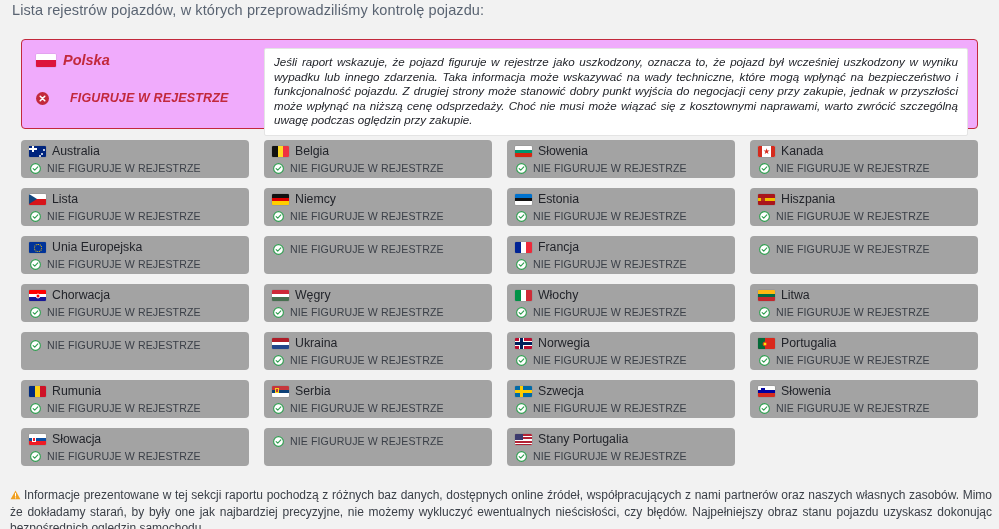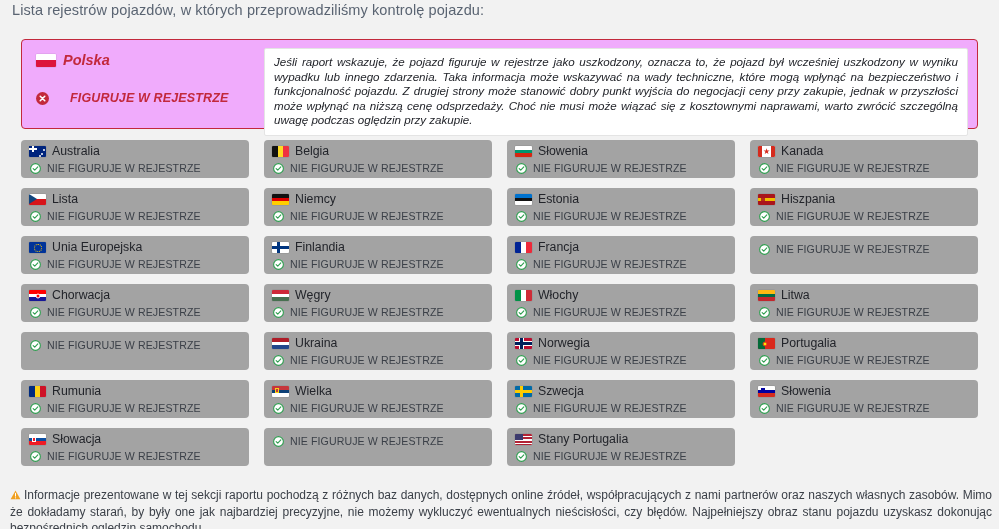--- a/index.html
+++ b/index.html
@@ -373,27 +373,20 @@
         </div>
         <div class="cc-status">
           <span class="ico"><svg width="11" height="11" viewBox="0 0 16 16">
               <circle cx="8" cy="8" r="7.1" fill="#fff" stroke="#2e9e4f" stroke-width="1.6"></circle>
               <path d="M4.6 8.2 L6.9 10.5 L11.4 5.6" stroke="#2e9e4f" stroke-width="1.6" fill="none" stroke-linecap="round" stroke-linejoin="round"></path>
             </svg></span>
           <span>NIE FIGURUJE W REJESTRZE</span>
         </div>
       </div>
       <div class="country-card">
-        <div class="cc-name">
-          <span class="flag fl-solid" style="--a:#ffffff;--cross:#003580;">
-            <span class="nordic-h"></span>
-            <span class="nordic-v"></span>
-          </span>
-          <span>Finlandia</span>
-        </div>
         <div class="cc-status">
           <span class="ico"><svg width="11" height="11" viewBox="0 0 16 16">
               <circle cx="8" cy="8" r="7.1" fill="#fff" stroke="#2e9e4f" stroke-width="1.6"></circle>
               <path d="M4.6 8.2 L6.9 10.5 L11.4 5.6" stroke="#2e9e4f" stroke-width="1.6" fill="none" stroke-linecap="round" stroke-linejoin="round"></path>
             </svg></span>
           <span>NIE FIGURUJE W REJESTRZE</span>
         </div>
       </div>
       <div class="country-card">
         <div class="cc-name">
@@ -538,21 +531,21 @@
               <path d="M4.6 8.2 L6.9 10.5 L11.4 5.6" stroke="#2e9e4f" stroke-width="1.6" fill="none" stroke-linecap="round" stroke-linejoin="round"></path>
             </svg></span>
           <span>NIE FIGURUJE W REJESTRZE</span>
         </div>
       </div>
       <div class="country-card">
         <div class="cc-name">
           <span class="flag fl-h3" style="--a:#c6363c;--b:#0c4076;--c:#ffffff;">
             <span class="emblem-sq" style="background:#c6363c;border:.5px solid #f7d417"></span>
           </span>
-          <span>Wielka</span>
+          <span>Serbia</span>
         </div>
         <div class="cc-status">
           <span class="ico"><svg width="11" height="11" viewBox="0 0 16 16">
               <circle cx="8" cy="8" r="7.1" fill="#fff" stroke="#2e9e4f" stroke-width="1.6"></circle>
               <path d="M4.6 8.2 L6.9 10.5 L11.4 5.6" stroke="#2e9e4f" stroke-width="1.6" fill="none" stroke-linecap="round" stroke-linejoin="round"></path>
             </svg></span>
           <span>NIE FIGURUJE W REJESTRZE</span>
         </div>
       </div>
       <div class="country-card">

